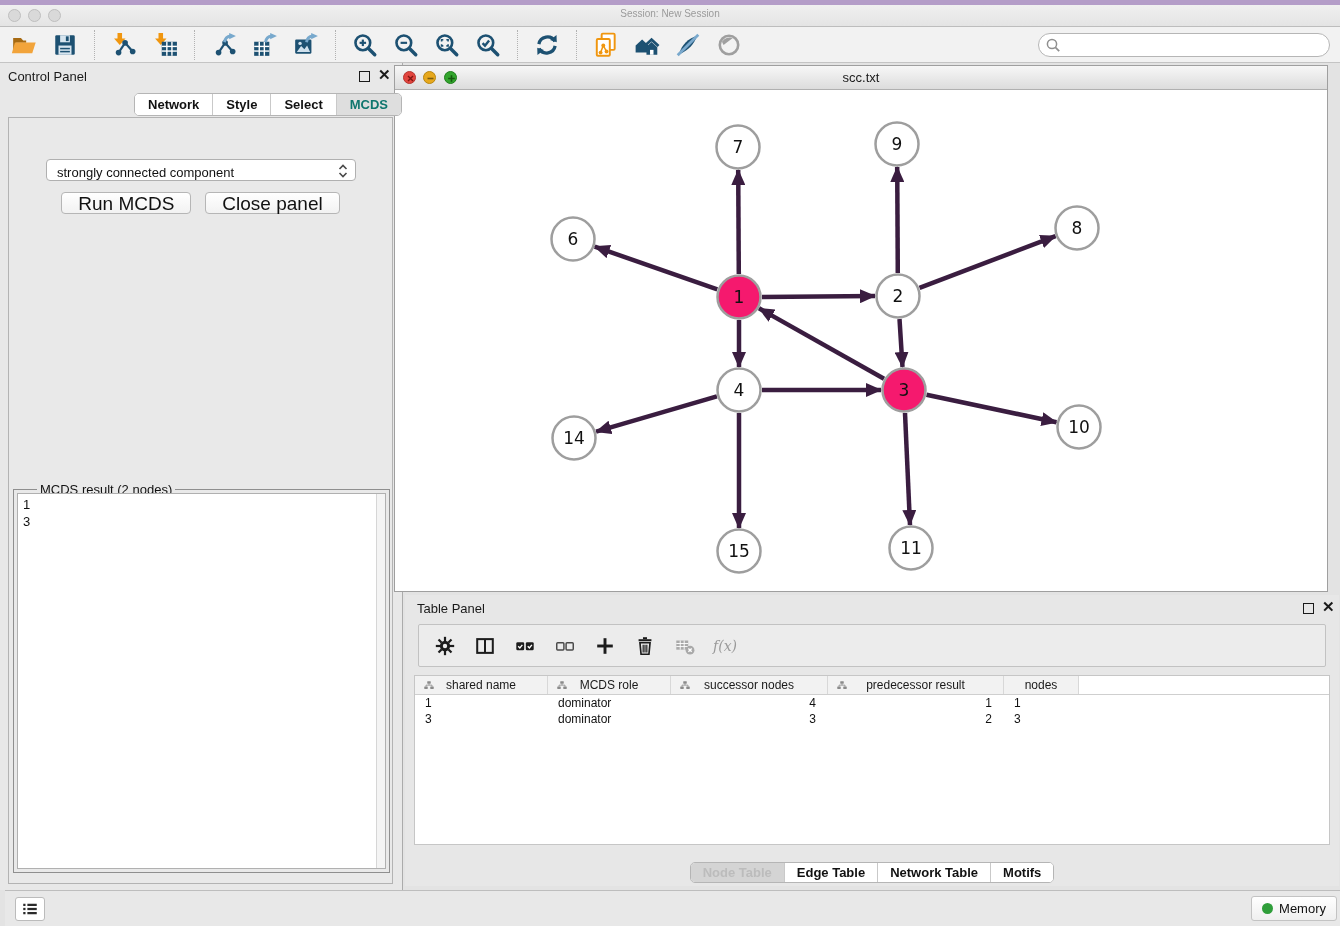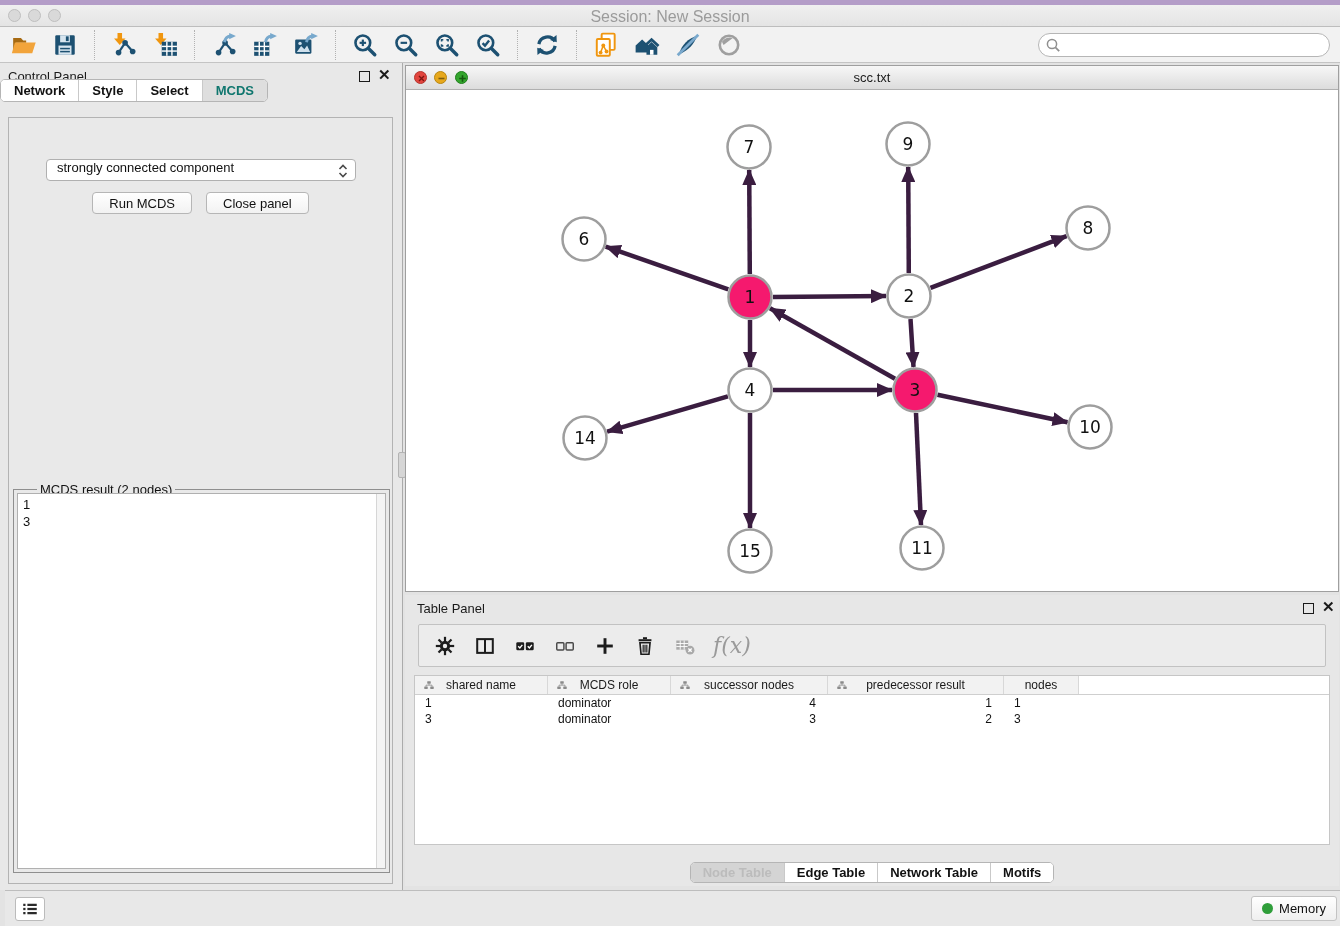--- a/index.html
+++ b/index.html
@@ -8,21 +8,21 @@
   .app { position:absolute; inset:0; }
 
   
   .accent-stripe { position:absolute; left:0; top:0; width:1340px; height:5px; background:#b49dc8; }
   .titlebar { position:absolute; left:0; top:5px; width:1340px; height:22px;
     background:linear-gradient(#f0f0f0,#e4e4e4); border-bottom:1px solid #bdbdbd; }
   .traffic { position:absolute; top:4px; width:13px; height:13px; border-radius:50%; }
   .traffic.gray { background:#d9d9d9; border:1px solid #bfbfbf; }
   .t1{left:8px;} .t2{left:28px;} .t3{left:48px;}
   .win-title { position:absolute; left:0; right:0; top:3px; text-align:center;
-    font-size:16px; color:#9b9b9b; }
+    font-size:10px; color:#9b9b9b; }
 
   
   .toolbar { position:absolute; left:0; top:27px; width:1340px; height:36px;
     background:#f2f2f2; border-bottom:1px solid #c4c4c4; }
   .tb-items { position:absolute; left:10px; top:0; height:36px; display:flex; align-items:center; gap:13px; }
   .tb-btn { width:28px; height:28px; display:flex; align-items:center; justify-content:center; cursor:pointer; }
   .tb-btn svg { width:26px; height:26px; }
   .tb-btn.disabled { opacity:.95; }
   .tb-sep { width:1px; height:30px; border-left:1px dotted #b2b2b2; margin:0 2px; }
   .search-box { position:absolute; right:10px; top:6px; width:292px; height:24px; background:#fff;
@@ -35,50 +35,50 @@
   .control-panel { position:absolute; left:0; top:63px; width:402px; height:827px; background:#e8e8e8; }
   .panel-divider { position:absolute; left:402px; top:63px; width:1px; height:827px; background:#ababab; }
   .divider-grip { position:absolute; left:398px; top:452px; width:8px; height:26px;
     background:#d6d6d6; border:1px solid #b3b3b3; border-radius:2px; }
   .cp-header { position:absolute; left:0; top:0; width:100%; height:26px; }
   .cp-title { position:absolute; left:8px; top:6px; font-size:13px; color:#1a1a1a; }
   .float-box { position:absolute; top:8px; width:11px; height:11px; border:1.5px solid #1a1a1a; cursor:pointer; }
   .close-x { position:absolute; top:4px; font-size:15px; font-weight:bold; color:#1a1a1a; cursor:pointer; line-height:16px; }
   .cp-header .float-box { left:359px; } .cp-header .close-x { left:378px; }
 
-  .cp-tabs { position:absolute; left:0; top:16px; width:100%; display:flex; justify-content:flex-start; z-index:2; }
+  .cp-tabs { position:absolute; left:0; top:30px; width:100%; display:flex; justify-content:flex-end; z-index:2; }
   .tab-group { display:flex; border:1px solid #b5b5b5; border-radius:5px; overflow:hidden; background:#fff; }
   .cp-tab { padding:3px 13px; font-size:13px; font-weight:600; color:#111; background:#fff;
     border-right:1px solid #c9c9c9; cursor:pointer; }
   .cp-tab:last-child { border-right:none; }
   .cp-tab.active { background:#dedede; color:#0f766e; cursor:default; }
 
   .cp-box { position:absolute; left:8px; top:54px; width:385px; height:767px;
     background:#e9e9e9; border:1px solid #b3b3b3; }
   .opt-label { position:absolute; left:0; right:0; top:20px; text-align:center; font-size:13px; color:#111; }
   .dropdown { position:absolute; left:37px; top:41px; width:310px; height:22px; background:#fff;
-    border:1px solid #b0b0b0; border-radius:4px; display:flex; align-items:flex-start; padding:0 22px 0 10px;
+    border:1px solid #b0b0b0; border-radius:4px; display:flex; align-items:flex-end; padding:0 22px 0 10px;
     font-size:13px; color:#111; cursor:pointer; }
   .dropdown .stepper { position:absolute; right:4px; top:2px; width:16px; height:18px; }
   .btn-row { position:absolute; left:0; right:0; top:74px; display:flex; justify-content:center; gap:14px; }
   .push-btn { height:22px; padding:0 16px; background:linear-gradient(#ffffff,#f2f2f2);
-    border:1px solid #b6b6b6; border-radius:4px; font-size:13px; color:#111;
+    border:1px solid #b6b6b6; border-radius:4px; font-size:19px; color:#111;
     font-family:"Liberation Sans",sans-serif; cursor:pointer; }
 
   .result-fieldset { position:absolute; left:4px; top:371px; width:377px; height:384px;
     border:1px solid #8f8f8f; padding:3px; }
   .result-legend { position:absolute; left:5px; top:-8px; background:#e9e9e9; padding:0 3px;
     font-size:13px; color:#111;margin-left:18px; }
   .result-area { position:relative; width:100%; height:100%; background:#fff; border:1px solid #b0b0b0;
     font-size:13px; line-height:17px; color:#111; padding:2px 5px; white-space:pre; overflow:hidden; }
   .result-scroll { position:absolute; right:0; top:0; bottom:0; width:9px; background:#f4f4f4;
     border-left:1px solid #d6d6d6; }
 
   
-  .net-frame { position:absolute; left:405px; top:65px; width:934px; height:527px;
+  .net-frame { position:absolute; left:394px; top:65px; width:934px; height:527px;
     background:#fff; border:1px solid #9f9f9f; }
   .net-titlebar { position:absolute; left:0; top:0; width:100%; height:24px;
     background:linear-gradient(#f7f7f7,#dcdcdc); border-bottom:1px solid #b0b0b0; }
   .net-title { position:absolute; left:0; right:0; top:4px; text-align:center; font-size:13px; color:#1a1a1a; }
   .tl { position:absolute; top:5px; width:13px; height:13px; border-radius:50%; cursor:pointer; }
   .tl svg { position:absolute; left:0; top:0; width:13px; height:13px; }
   .tl-close { left:8px;  background:#e2453e; border:1px solid #b5352f; }
   .tl-min   { left:28px; background:#e7a81c; border:1px solid #b8860f; }
   .tl-max   { left:49px; background:#33a52d; border:1px solid #1f7e1c; }
   .net-canvas { position:absolute; left:0; top:24px; width:932px; height:501px; }
@@ -87,21 +87,21 @@
 
   
   .table-panel { position:absolute; left:405px; top:595px; width:934px; height:291px; background:#e7e7e7; }
   .tp-title { position:absolute; left:12px; top:6px; font-size:13px; color:#1a1a1a; }
   .table-panel .float-box { left:898px; } .table-panel .close-x { left:917px; }
   .tp-toolbar { position:absolute; left:13px; top:29px; width:908px; height:43px; background:#ececec;
     border:1px solid #c2c2c2; border-radius:2px; display:flex; align-items:center; padding-left:14px; gap:16px; }
   .tp-tb-btn { width:24px; height:24px; display:flex; align-items:center; justify-content:center; cursor:pointer; }
   .tp-tb-btn svg { width:22px; height:22px; }
   .tp-tb-btn.disabled { cursor:default; }
-  .fx-label { font-size:22px; font-style:italic; color:#9a9a9a; font-family:"DejaVu Serif", serif; }
+  .fx-label { font-size:14px; font-style:italic; color:#9a9a9a; font-family:"DejaVu Serif", serif; }
 
   .tp-table { position:absolute; left:9px; top:80px; width:916px; height:170px; background:#fff;
     border:1px solid #c6c6c6; overflow:hidden; }
   .tp-header { display:flex; height:19px; border-bottom:1px solid #cfcfcf; }
   .tp-hcell { position:relative; background:#f2f2f2; border-right:1px solid #d8d8d8;
     display:flex; align-items:center; justify-content:center; font-size:12px; color:#1a1a1a; cursor:pointer; }
   .tp-hcell svg { position:absolute; left:8px; top:3.5px; width:12px; height:12px; }
   .tp-row { display:flex; height:16px; align-items:center; cursor:default; }
   .tp-cell { font-size:12px; color:#111; overflow:hidden; white-space:nowrap; }
   .tp-cell.l { text-align:left; padding-left:10px; }

